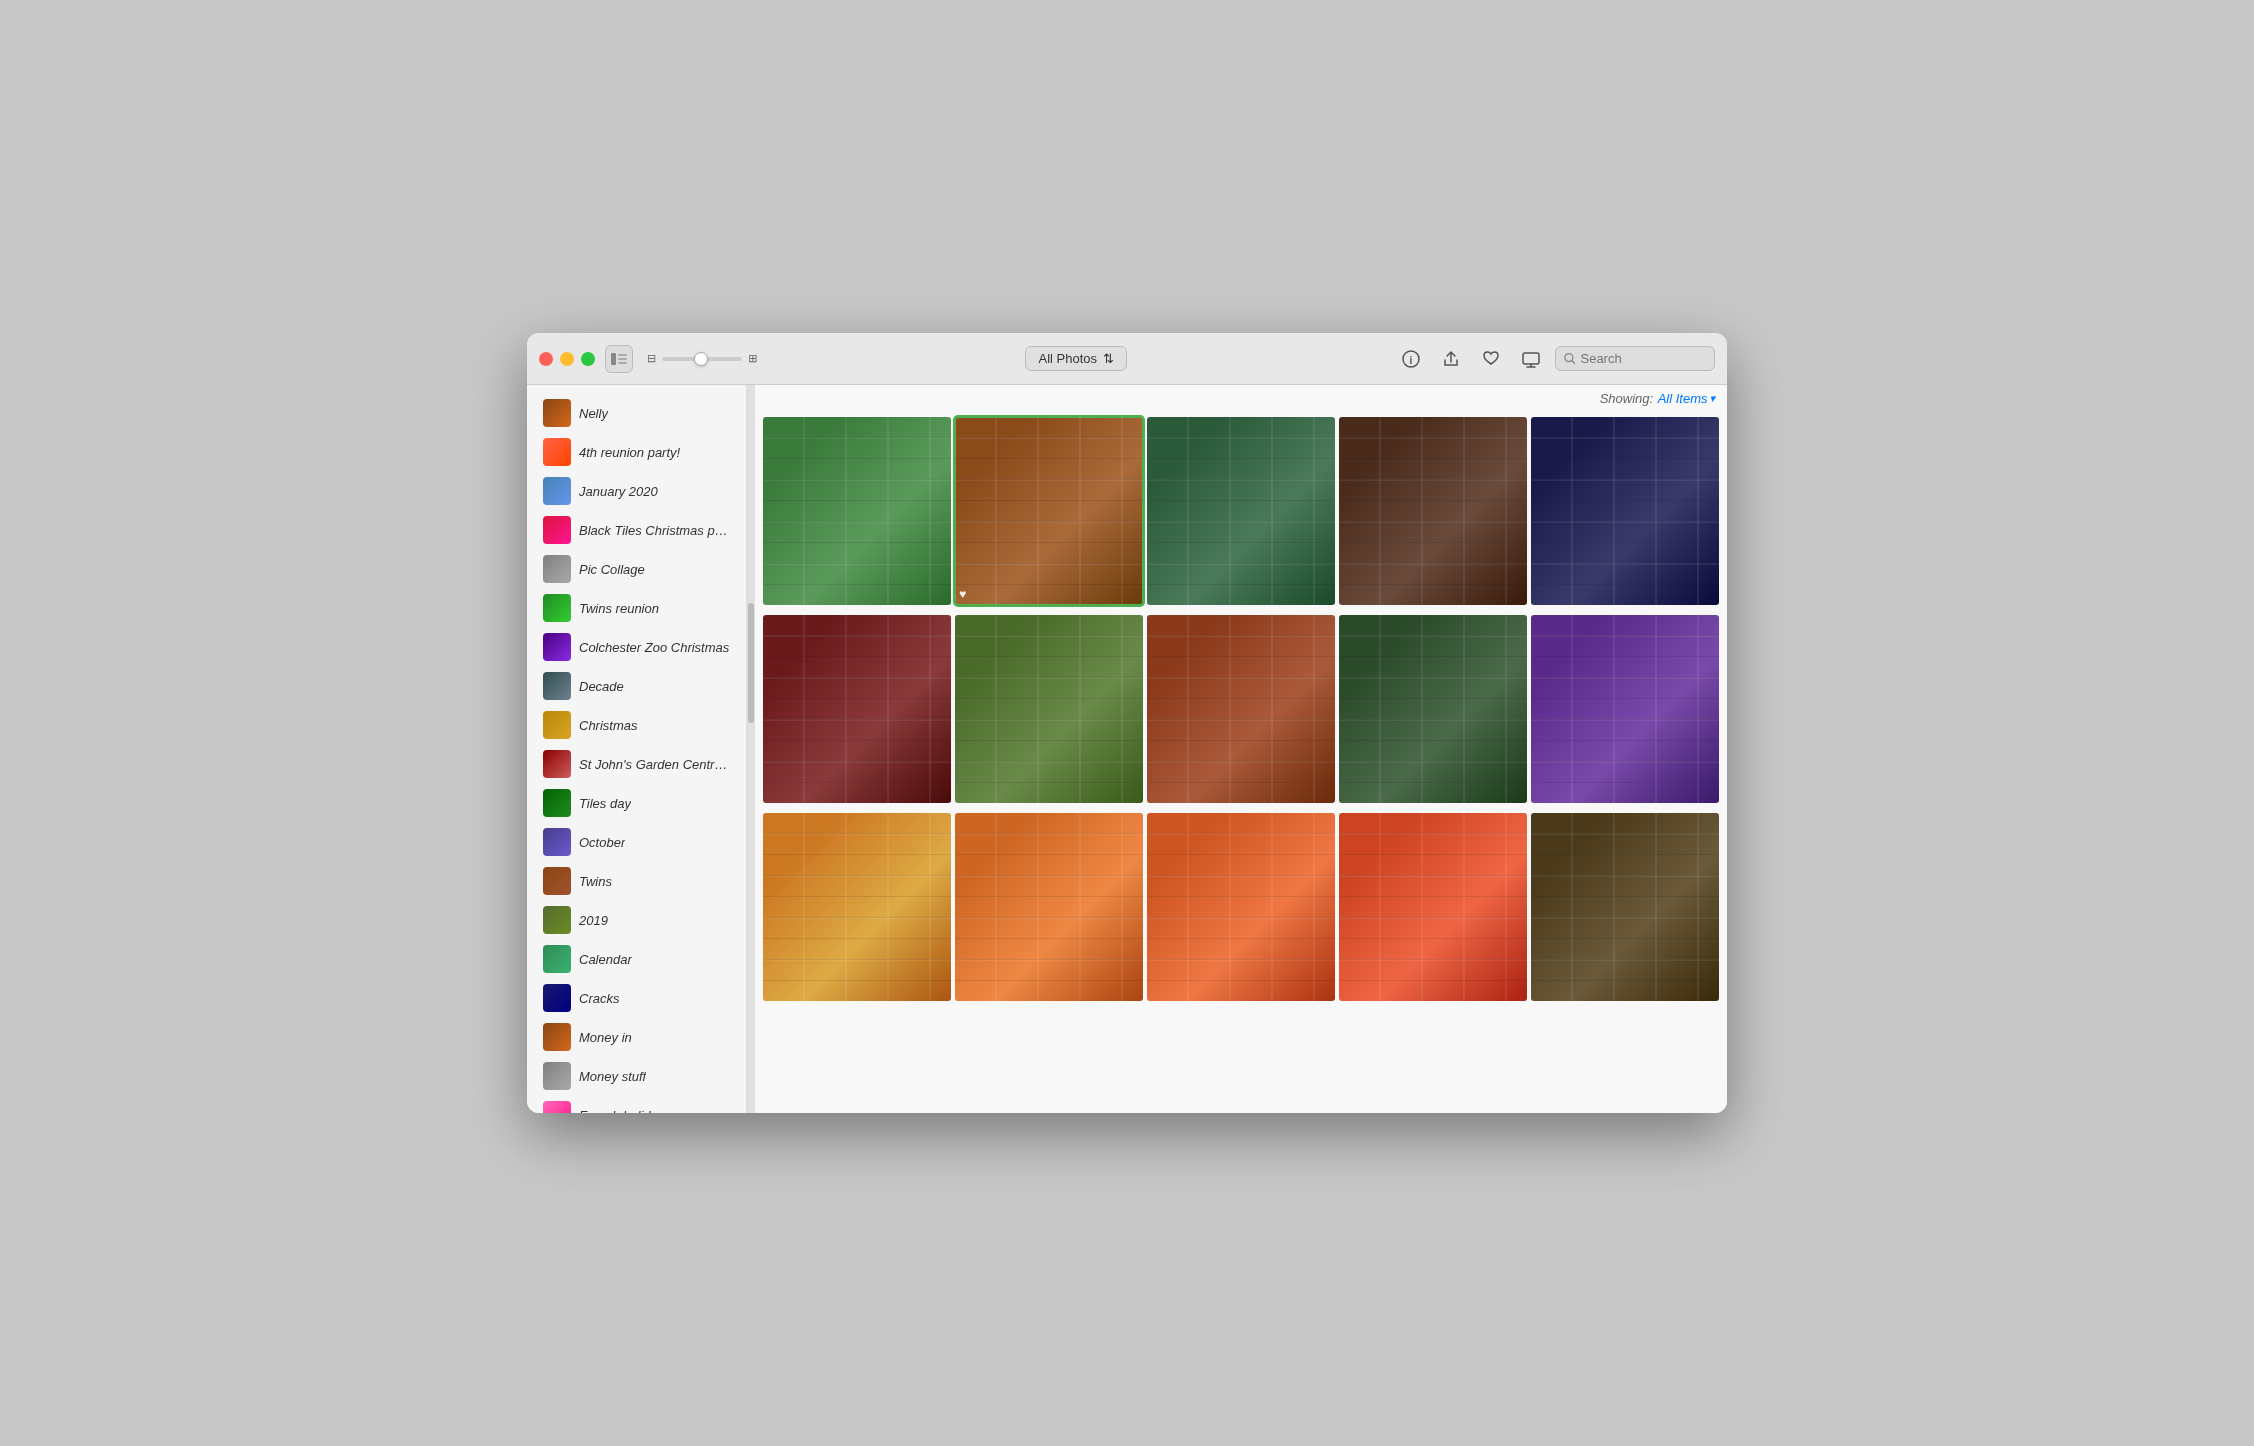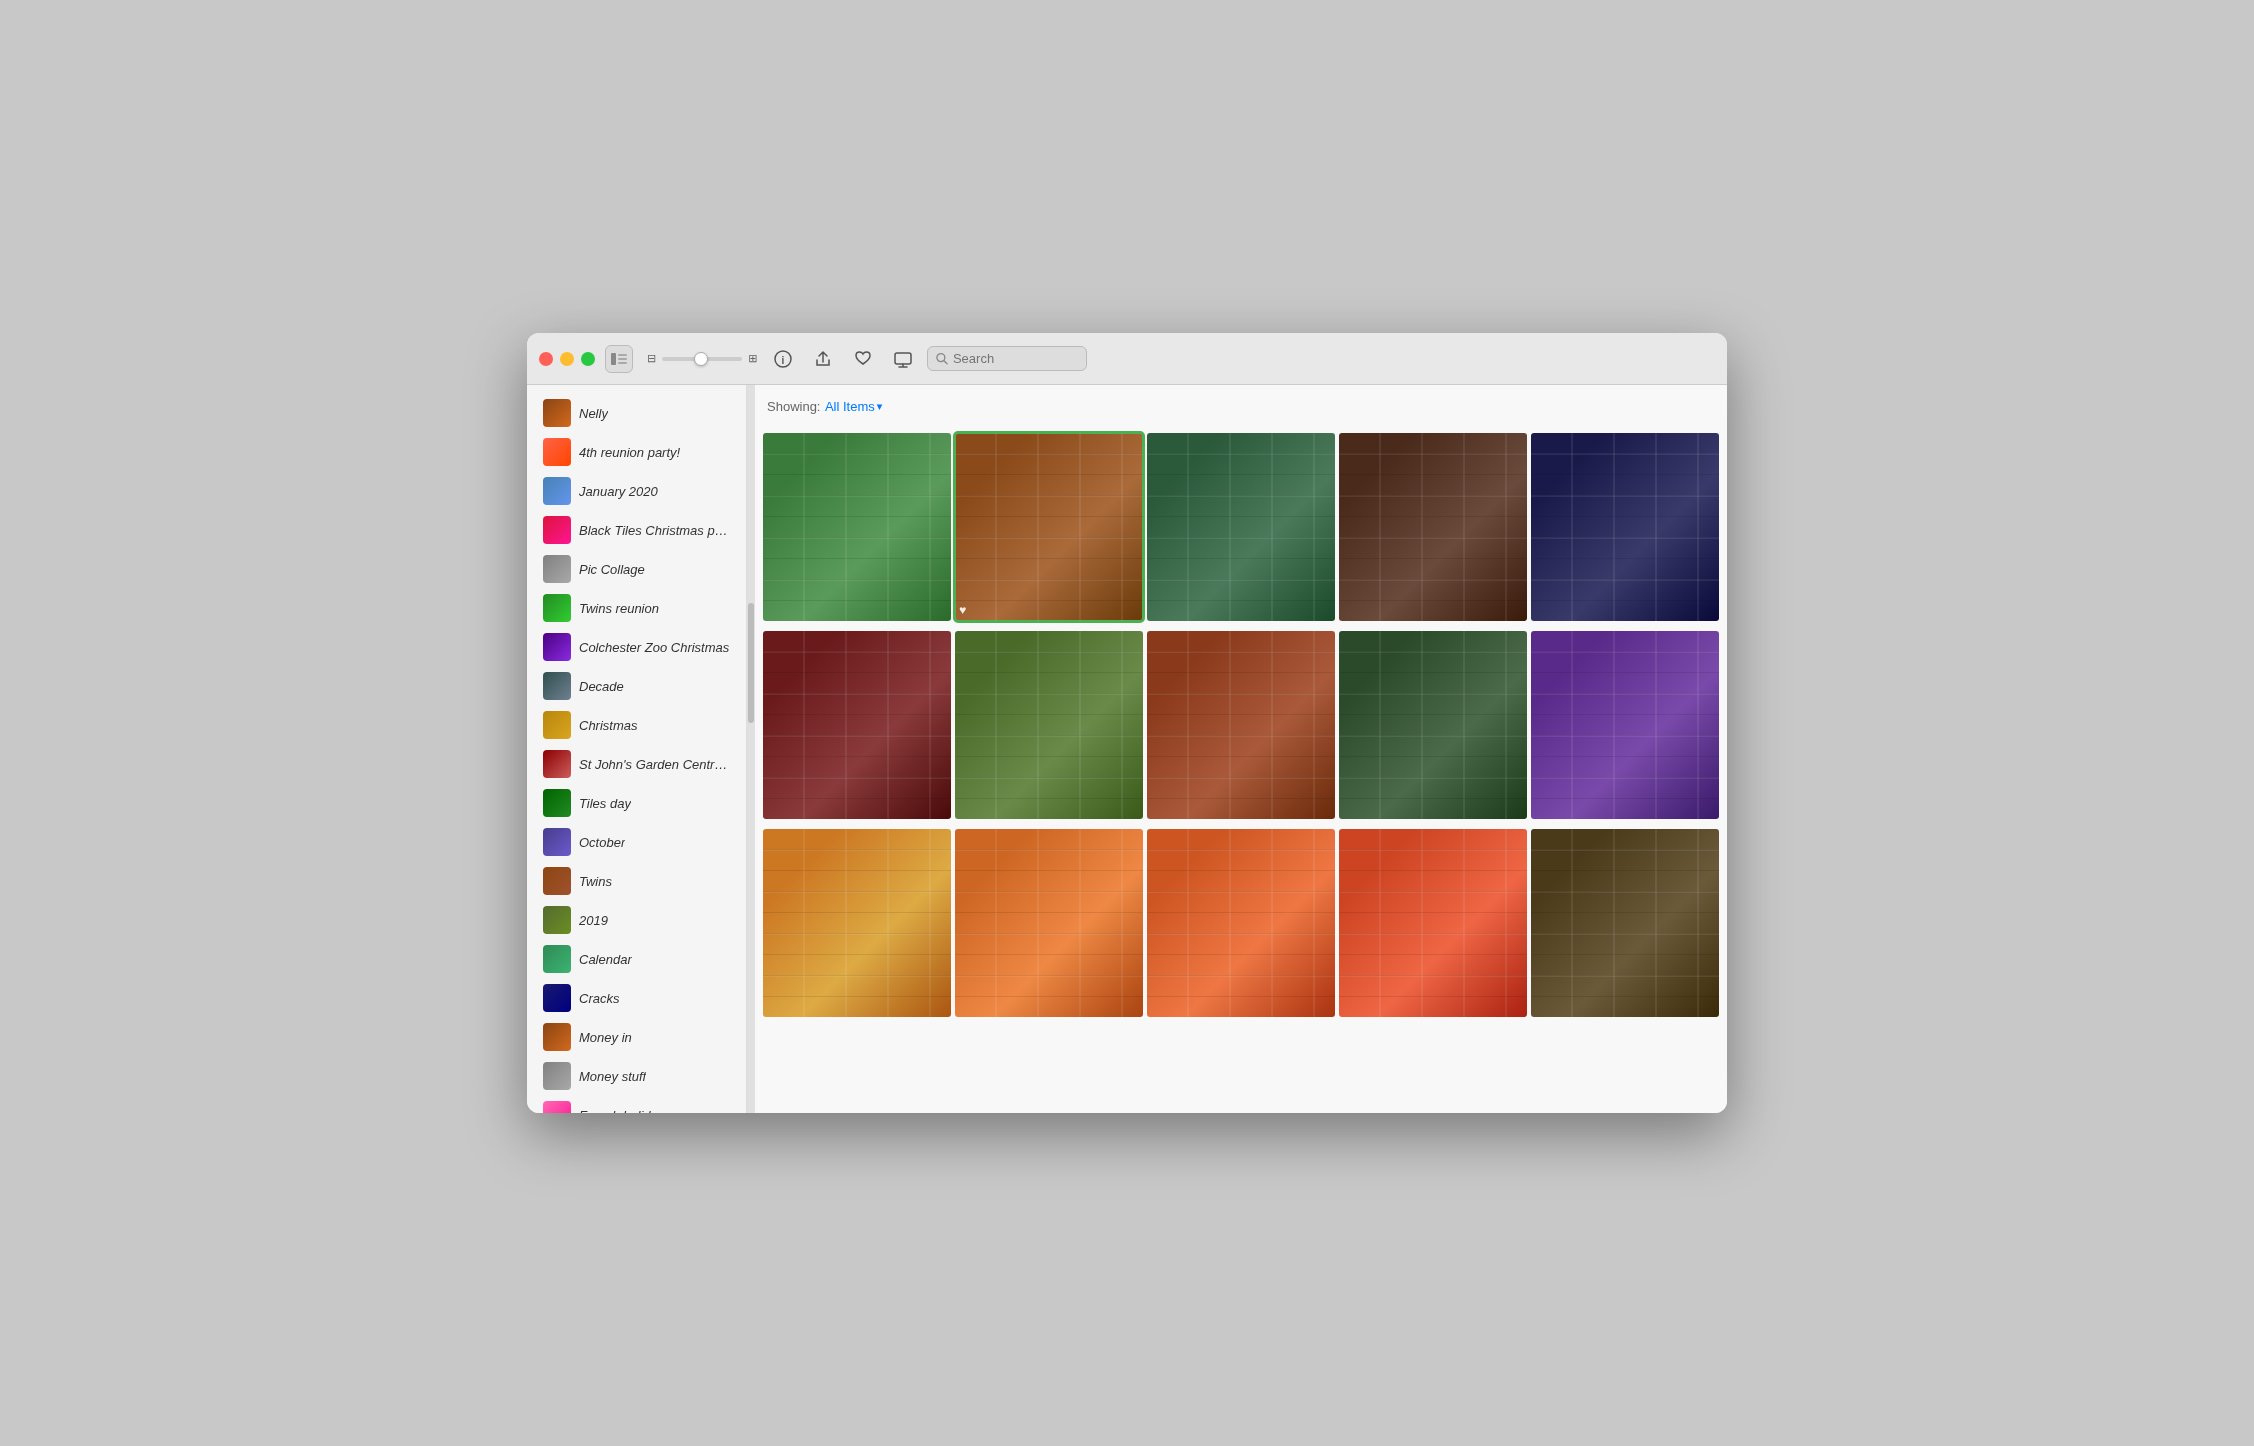--- a/index.html
+++ b/index.html
@@ -344,23 +344,25 @@
       left: 10px;
       color: white;
       text-shadow: 0 1px 3px rgba(0,0,0,0.6);
       font-size: 13px;
       z-index: 5;
       pointer-events: none;
     }
 
     .showing-strip {
       display: flex;
-      align-items: center;
-      padding: 12px 12px;
+      justify-content: flex-end;
+      align-items: center;
+      padding: 4px 12px;
       background: #f8f8f8;
+      font-style: italic;
     }
 
     .grid-section {
       padding: 2px 4px;
     }
   </style>
 </head>
 <body>
 
 <div class="window">
@@ -382,20 +384,26 @@
     </div>
 
     <div class="slider-group">
       <span class="slider-icon">⊟</span>
       <div class="slider-track">
         <div class="slider-thumb"></div>
       </div>
       <span class="slider-icon">⊞</span>
     </div>
 
+    <div class="titlebar-center">
+      <div class="dropdown-btn">
+        <span>All Photos</span>
+        <span>⇅</span>
+      </div>
+    </div>
 
     <div class="titlebar-actions">
       <div class="action-btn">
         <svg width="18" height="18" viewBox="0 0 18 18">
           <circle cx="9" cy="9" r="8" fill="none" stroke="#555" stroke-width="1.5"></circle>
           <text x="9" y="13.5" text-anchor="middle" font-size="10" fill="#555" font-weight="bold">i</text>
         </svg>
       </div>
       <div class="action-btn">
         <svg width="18" height="18" viewBox="0 0 18 18">

